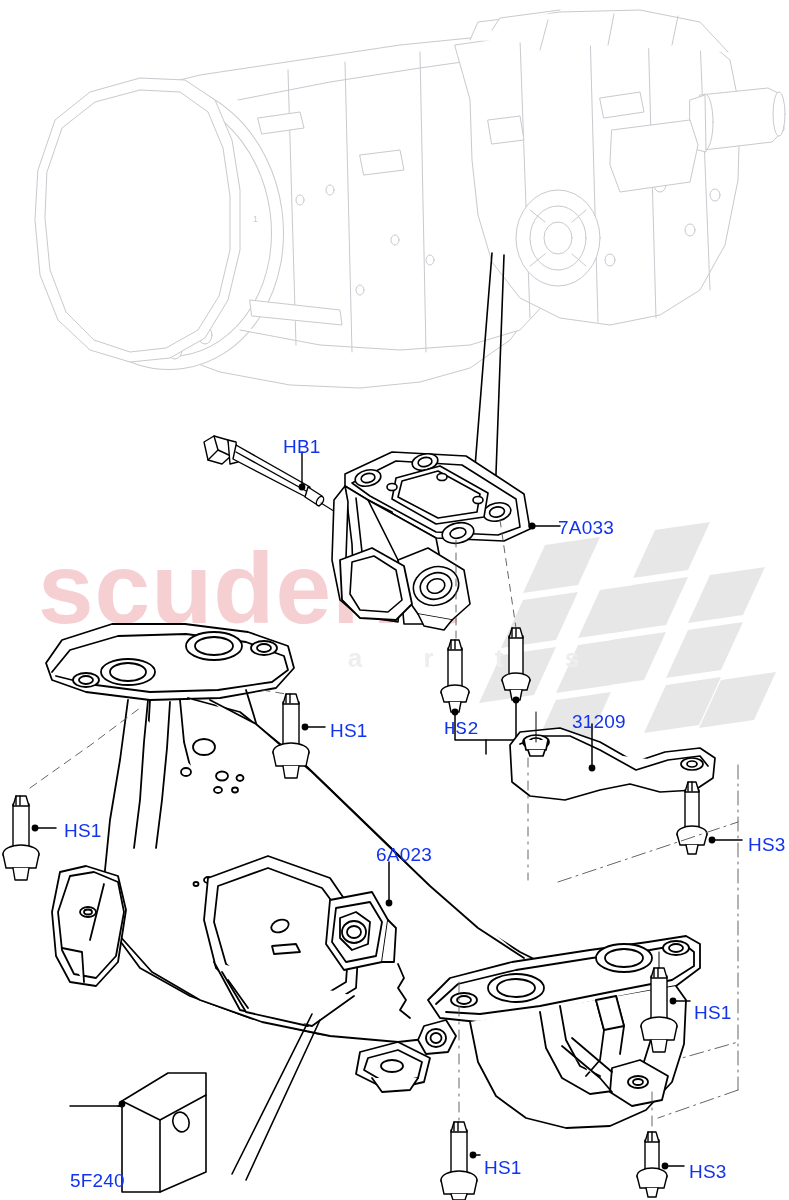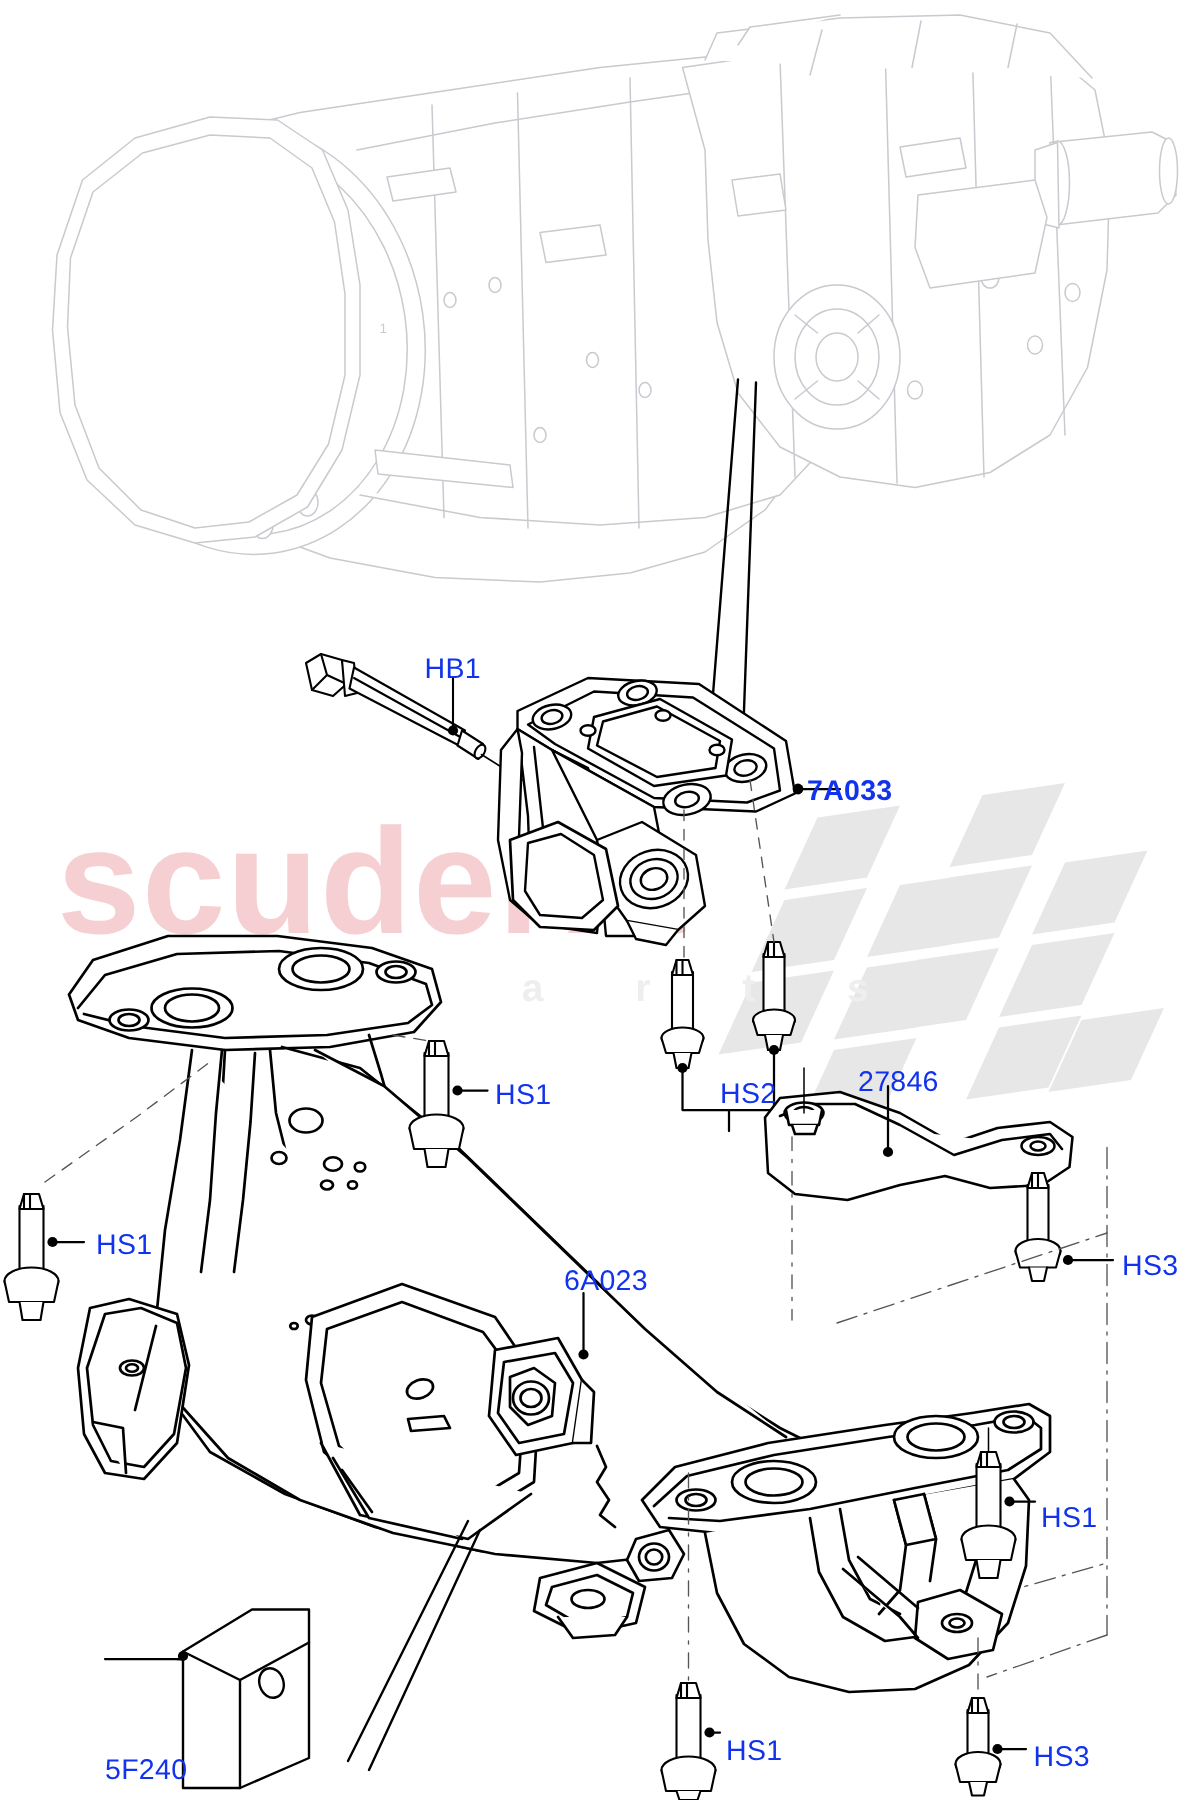--- a/index.html
+++ b/index.html
@@ -520,24 +520,24 @@
       <path d="M665,1166 L684,1166"></path>
     </g>
     <circle cx="665" cy="1166" r="3.4" fill="#000" stroke="none"></circle>
     <g stroke="#555" stroke-width="0.9" stroke-dasharray="10 6 2 6">
       <path d="M652,1092 L652,1132"></path>
     </g>
 
   </svg>
 
   <div class="lbl" style="left:283px;top:437px;">HB1</div>
-  <div class="lbl" style="left:538px;top:518px;font-weight:bold;">7A033</div>
+  <div class="lbl" style="left:558px;top:518px;">7A033</div>
   <div class="lbl" style="left:330px;top:721px;">HS1</div>
-  <div class="lbl" style="left:480px;top:720px;">HS2</div>
-  <div class="lbl" style="left:572px;top:712px;">27846</div>
+  <div class="lbl" style="left:444px;top:720px;font-family:Liberation Mono, monospace;">HS2</div>
+  <div class="lbl" style="left:572px;top:712px;">31209</div>
   <div class="lbl" style="left:64px;top:821px;">HS1</div>
   <div class="lbl" style="left:748px;top:835px;">HS3</div>
   <div class="lbl" style="left:376px;top:845px;">6A023</div>
   <div class="lbl" style="left:694px;top:1003px;">HS1</div>
   <div class="lbl" style="left:70px;top:1171px;">5F240</div>
   <div class="lbl" style="left:484px;top:1158px;">HS1</div>
   <div class="lbl" style="left:689px;top:1162px;">HS3</div>
 
 </div>
 

